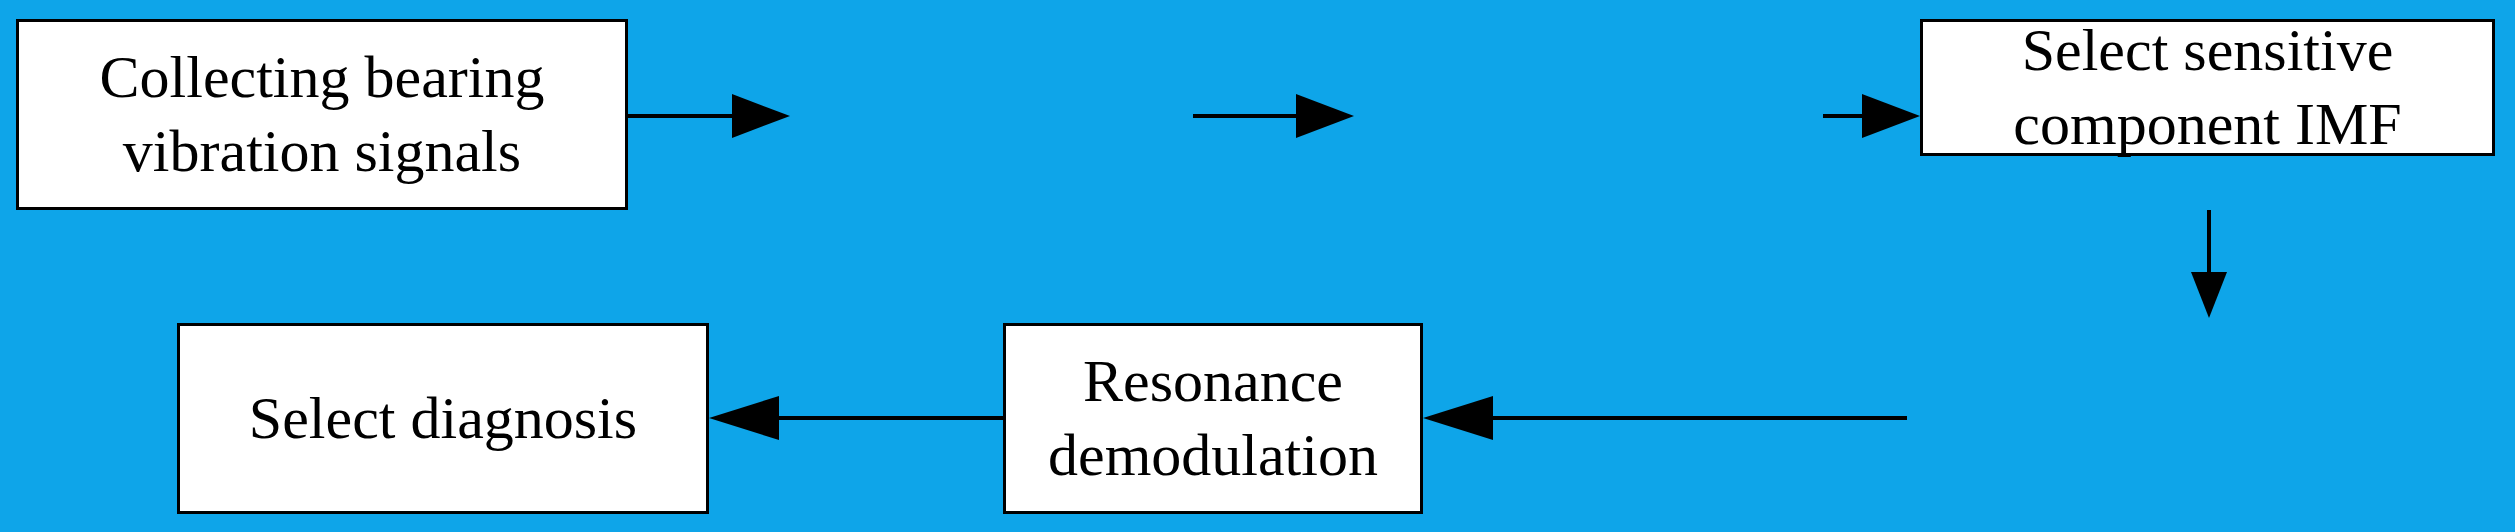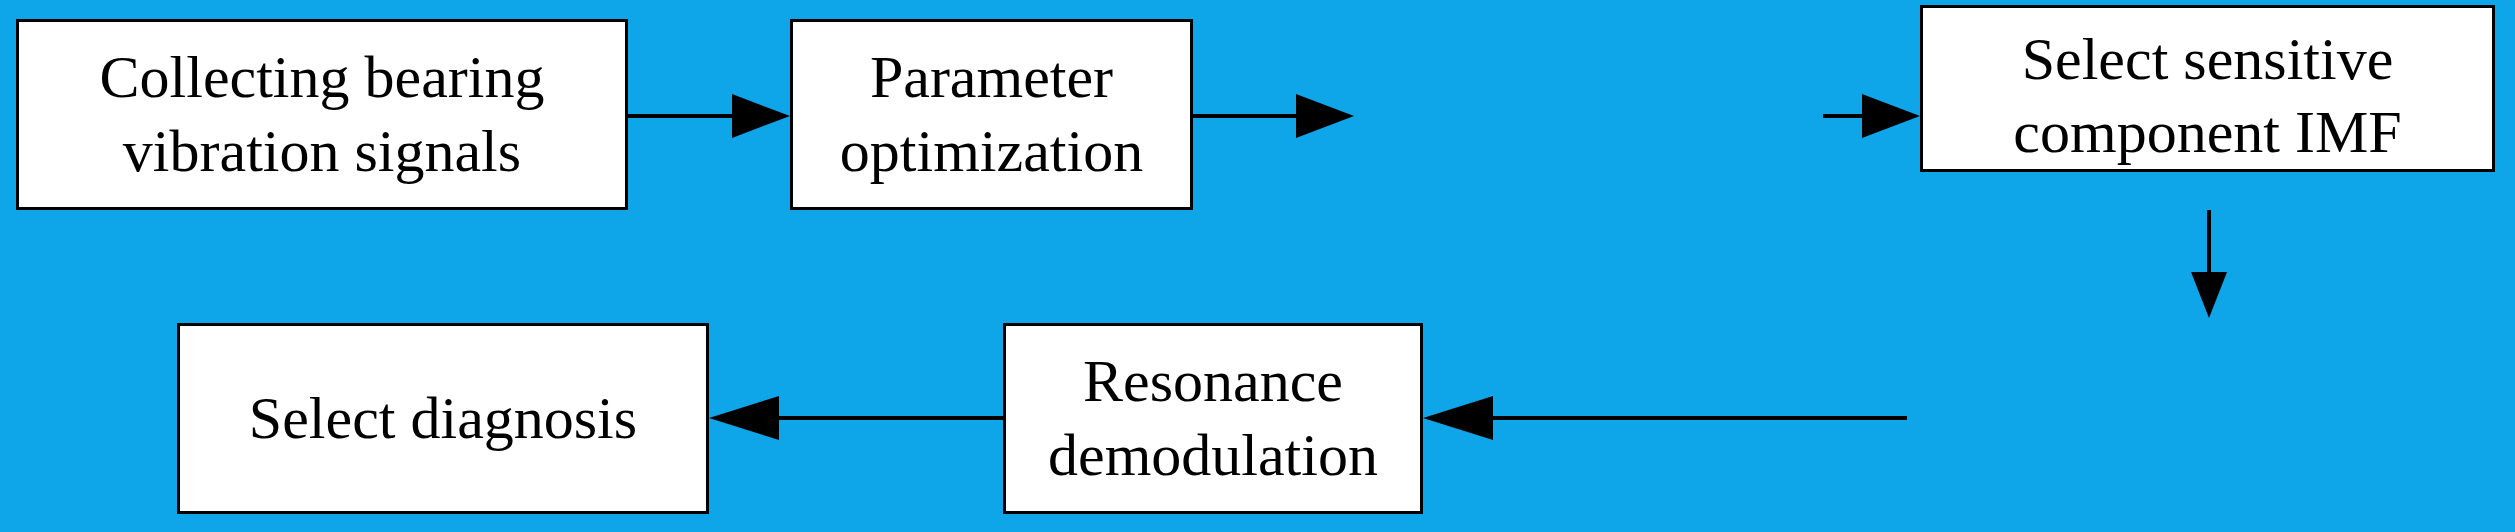--- a/index.html
+++ b/index.html
@@ -33,21 +33,21 @@
   }
   .node-label {
     display: block;
     width: 100%;
     white-space: pre-line;
   }
   
   #node-collect        { left: 16px;   top: 19px;  width: 612px; height: 191px; }
   #node-param          { left: 790px;  top: 19px;  width: 403px; height: 191px; }
   #node-vmd            { left: 1354px; top: 19px;  width: 469px; height: 191px; }
-  #node-select         { left: 1920px; top: 5px;  width: 575px; height: 167px; align-items: flex-end; }
+  #node-select         { left: 1920px; top: 19px;  width: 575px; height: 137px; }
   
   #node-fault          { left: 177px;  top: 323px; width: 532px; height: 191px; }
   #node-resonance      { left: 1003px; top: 323px; width: 420px; height: 191px; justify-content: center; }
   #node-signal         { left: 1907px; top: 316px; width: 588px; height: 204px; }
 
   
   .connector {
     position: absolute;
     pointer-events: none;
   }
@@ -63,24 +63,20 @@
 </head>
 <body>
 
 <div id="canvas">
 
   <div class="node" id="node-collect">
     <span class="node-label">Collecting bearing
 vibration signals</span>
   </div>
 
-  <div class="node" id="node-param">
-    <span class="node-label">Parameter
-optimization</span>
-  </div>
 
 
   <div class="node" id="node-select">
     <span class="node-label">Select sensitive
 component IMF</span>
   </div>
 
 
   <div class="node" id="node-resonance">
     <span class="node-label">Resonance

